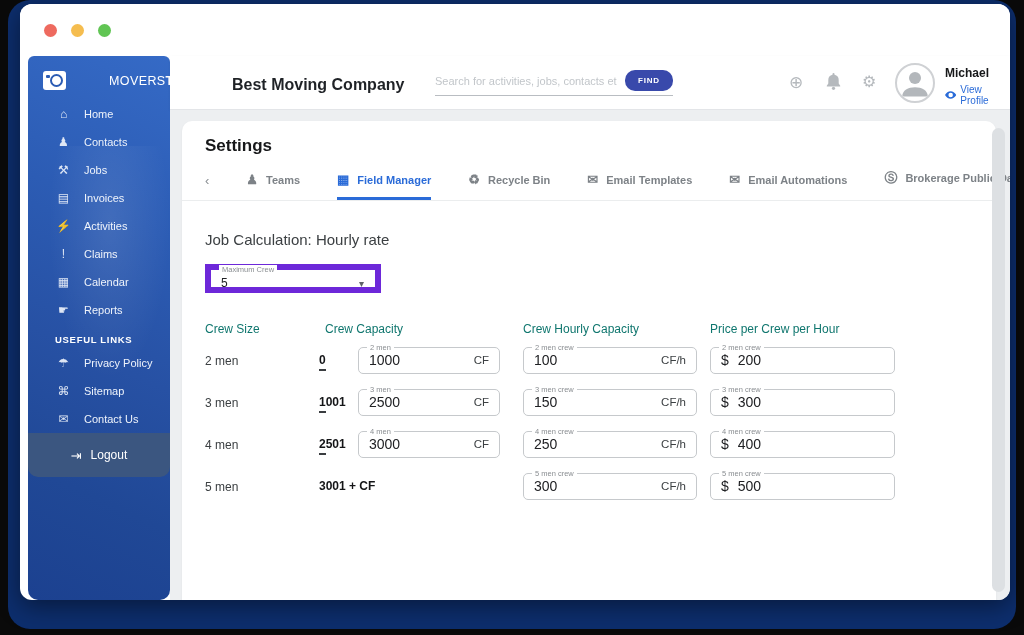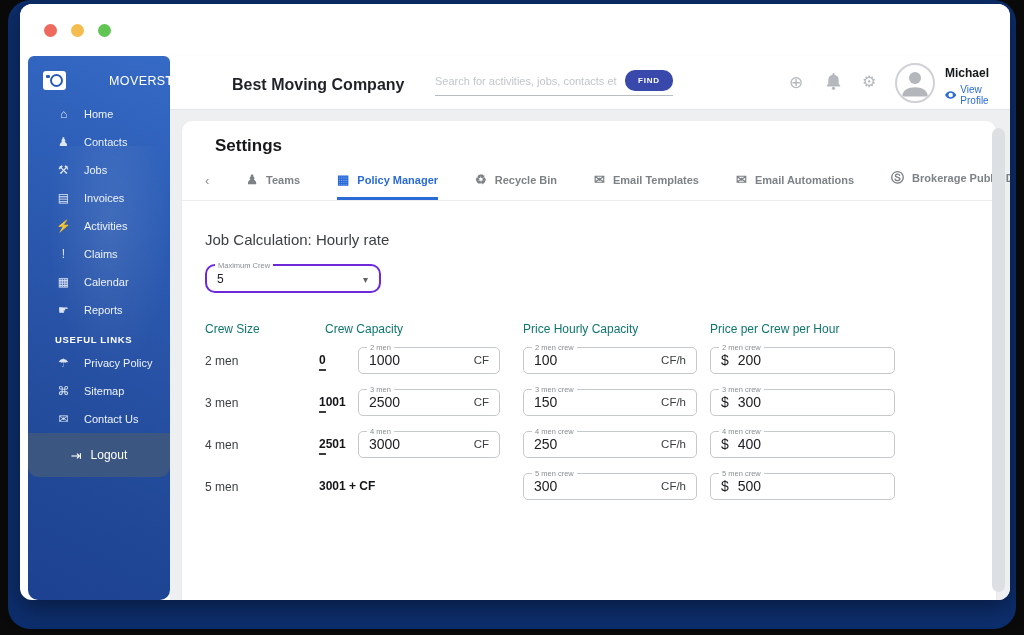--- a/index.html
+++ b/index.html
@@ -44,34 +44,34 @@
     border:0; border-radius:10px; font-size:8px; font-weight:700; letter-spacing:.8px; cursor:pointer; font-family:inherit; }
   .tb-ic { position:absolute; top:18px; color:#b5b9bd; font-size:17px; line-height:17px; cursor:pointer; }
   .avatar { position:absolute; left:725px; top:7px; width:40px; height:40px; border-radius:50%; border:2px solid #cfd1d4; background:#fff; overflow:hidden; cursor:pointer; }
   .uname { position:absolute; left:775px; top:10px; font-size:12px; font-weight:700; color:#17181a; }
   .viewprofile { position:absolute; left:775px; top:28px; font-size:10px; color:#2a6bd8; display:flex; align-items:center; gap:4px; cursor:pointer; }
 
   
   .content { position:absolute; left:150px; top:106px; right:0; bottom:0; background:#edeff1; }
   .scroll-thumb { position:absolute; right:5px; top:18px; bottom:8px; width:13px; border-radius:7px; background:#dde0e3; cursor:pointer; }
   .card { position:absolute; left:12px; top:11px; width:814px; bottom:0; background:#fff; border-radius:10px 10px 0 0; box-shadow:0 1px 3px rgba(0,0,0,.05); }
-  .card-title { margin:15px 0 0 33px; font-size:17px; font-weight:700; color:#17181a; }
+  .card-title { margin:15px 0 0 23px; font-size:17px; font-weight:700; color:#17181a; }
 
   
   .tabsrow { display:flex; align-items:flex-end; gap:37px; margin-top:8px; padding-left:23px; border-bottom:1px solid #ebedee; height:37px; }
   .tab-chevron { color:#8b9094; font-size:13px; padding-bottom:12px; cursor:pointer; }
   .tab { display:flex; align-items:center; gap:8px; font-size:11px; font-weight:600; color:#7d8287;
     padding-bottom:10px; border-bottom:3px solid transparent; cursor:pointer; white-space:nowrap; }
   .tab .ni { font-size:13px; }
   .tab.active { color:#2a6bd8; border-bottom-color:#2a6bd8; }
 
   
   .form { padding-left:23px; }
   .form-heading { margin-top:30px; font-size:15px; color:#3c4043; }
-  .mselect { position:relative; margin-top:16px; width:176px; height:29px; border:2px solid #6d28d9; border-radius:10px; cursor:pointer; background:#fff; }
+  .mselect { position:relative; margin-top:16px; width:176px; height:29px; border:6px solid #6d28d9; border-radius:0; cursor:pointer; background:#fff; }
   .mselect .flabel { position:absolute; top:-5px; left:8px; font-size:7.5px; color:#8a8e92; background:#fff; padding:0 3px; }
   .mselect .val { position:absolute; left:10px; top:0; line-height:27px; font-size:12px; color:#202124; }
   .mselect .caret { position:absolute; right:11px; top:0; line-height:27px; font-size:10px; color:#5f6368; }
 
   .gridhead { position:relative; margin-top:29px; height:15px; font-size:12px; font-weight:400; color:#0f766e; }
   .gridhead span { position:absolute; top:0; white-space:nowrap; }
   .gh0 { left:0; } .gh1 { left:120px; } .gh2 { left:318px; } .gh3 { left:505px; }
 
   .rows { margin-top:5px; }
   .frow { position:relative; height:42px; }
@@ -209,21 +209,21 @@
 
         <div class="tabsrow">
           <span class="tab-chevron">‹</span>
           <span style="display:contents">
             
           <div class="tab">
                 <span class="ni">♟</span>
                 <span>Teams</span>
               </div><div class="tab active">
                 <span class="ni">▦</span>
-                <span>Policy Manager</span>
+                <span>Field Manager</span>
               </div><div class="tab">
                 <span class="ni">♻</span>
                 <span>Recycle Bin</span>
               </div><div class="tab">
                 <span class="ni">✉</span>
                 <span>Email Templates</span>
               </div><div class="tab">
                 <span class="ni">✉</span>
                 <span>Email Automations</span>
               </div><div class="tab">
@@ -237,21 +237,21 @@
 
           <div class="mselect">
             <span class="flabel">Maximum Crew</span>
             <span class="val">5</span>
             <span class="caret">▾</span>
           </div>
 
           <div class="gridhead">
             <span class="gh0">Crew Size</span>
             <span class="gh1">Crew Capacity</span>
-            <span class="gh2">Price Hourly Capacity</span>
+            <span class="gh2">Crew Hourly Capacity</span>
             <span class="gh3">Price per Crew per Hour</span>
           </div>
 
           <div class="rows">
 
           <div class="frow">
                 <span class="fsize">2 men</span>
                 <span class="fmin"><span>0</span><i class="dash"></i></span>
                 <div class="finput fcap">
                   <span class="flabel">2 men</span>

